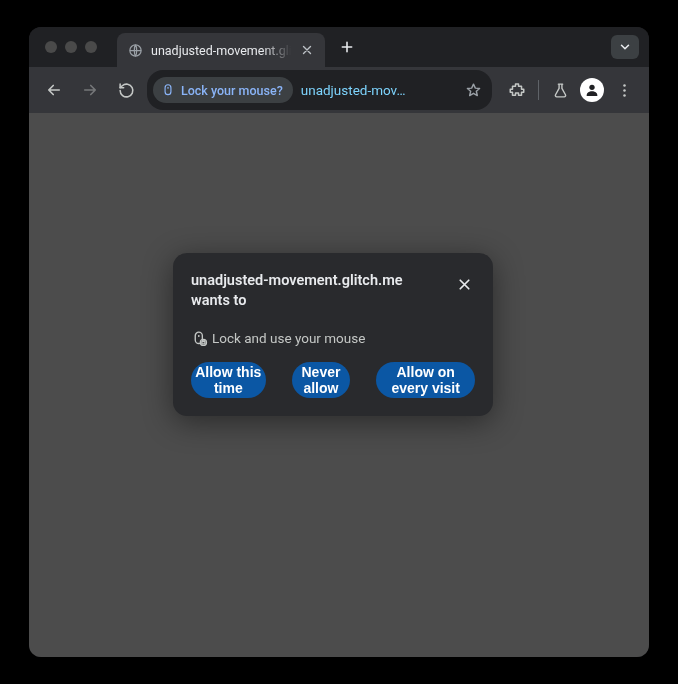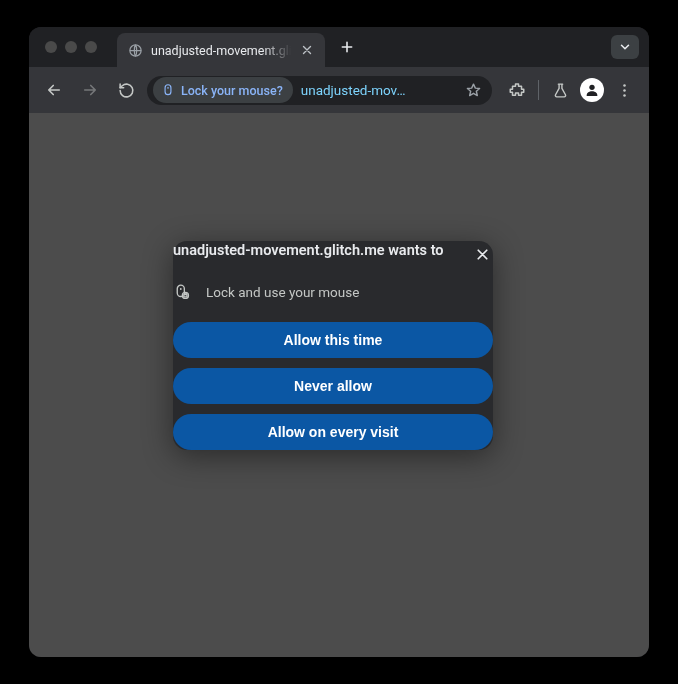--- a/index.html
+++ b/index.html
@@ -91,21 +91,21 @@
       gap: 6px;
       padding: 0 10px;
     }
     .nav-btn {
       width: 30px; height: 30px;
       display:inline-flex;align-items:center;justify-content:center;
       color:#c4c7c5; border-radius: 50%;
     }
     .omnibox {
       flex: 1;
-      height: 29px;
+      height: 40px;
       background: #202124;
       border-radius: 16px;
       display:flex; align-items:center;
       padding: 0 10px 0 6px;
       gap: 8px;
       color:#e8eaed;
       font-size: 13.5px;
       overflow: hidden;
       min-width: 0;
     }
@@ -133,41 +133,42 @@
     
     .content {
       flex:1;
       background:#4c4c4c;
       position:relative;
     }
     
     .dialog {
       position:absolute;
       left: 144px;
-      top: 128px;
+      top: 140px;
       width: 320px;
       background:#292a2d;
       border-radius: 14px;
       box-shadow: 0 6px 30px rgba(0,0,0,0.45);
       color:#e8eaed;
+      padding: 18px;
     }
     .dialog-header {
       display:flex; gap:14px; align-items:flex-start;
     }
     .dialog-title {
       font-size:14.5px; font-weight:600; line-height:1.4;
       flex:1;
     }
     .dialog-close {
       width:22px;height:22px;display:inline-flex;align-items:center;justify-content:center;
       color:#e8eaed; flex-shrink: 0; margin-top: 2px;
     }
-    .perm-row { display:flex; align-items:center; gap:16px; margin-top:18px; color:#c4c7c5; font-size:13.5px;}
+    .perm-row { display:flex; align-items:center; gap:4px; margin-top:18px; color:#c4c7c5; font-size:13.5px;}
     .perm-row svg { width:17px;height:17px; flex-shrink: 0; }
-    .buttons { display:flex; flex-direction:column; gap:10px; margin-top:22px;}
+    .buttons { display:flex; flex-direction:row; gap:26px; margin-top:15px;}
     .btn {
       background:#0b57a4;
       color:#fff;
       border:none;
       border-radius:20px;
       height:36px;
       font-size:14px;
       font-weight:600;
       cursor:pointer;
     }

